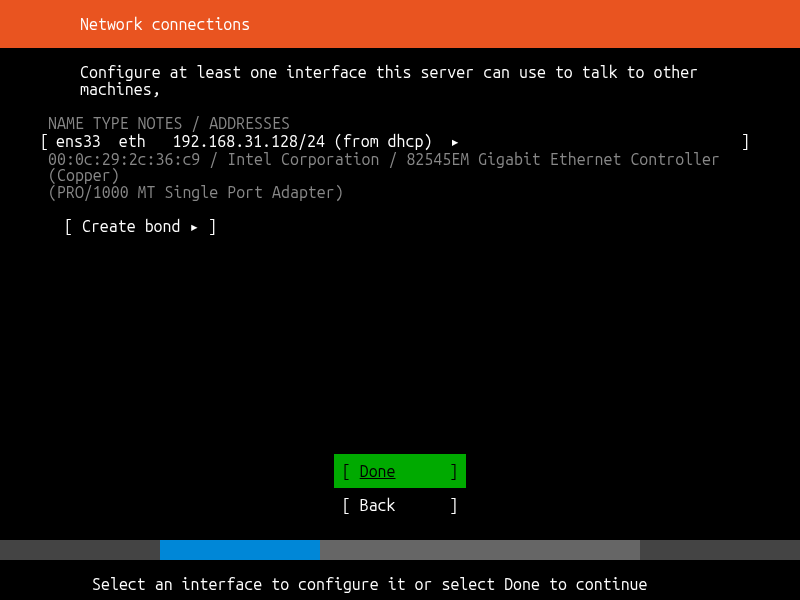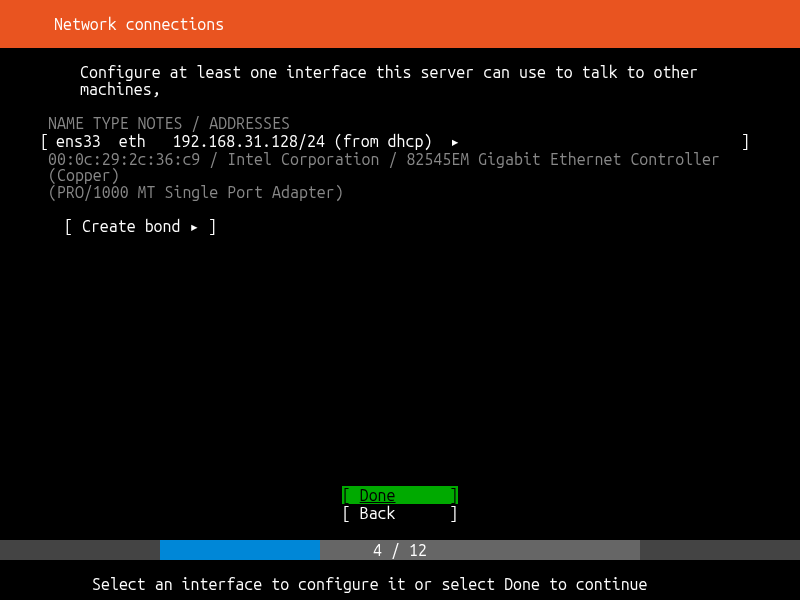--- a/index.html
+++ b/index.html
@@ -15,21 +15,21 @@
       font-size: 16px;
       color: #fff;
       overflow: hidden;
       position: relative;
     }
     .header {
       background: #e95420;
       height: 48px;
       display: flex;
       align-items: center;
-      padding-left: 54px;
+      padding-left: 80px;
       color: #fff;
     }
     .instructions {
       padding: 16px 76px 0 80px;
       color: #fff;
       line-height: 1.05;
     }
     .table-header {
       padding: 16px 48px 0 48px;
       color: #888;
@@ -59,21 +59,21 @@
       position: absolute;
       bottom: 78px;
       left: 0;
       right: 0;
       text-align: center;
     }
     .button-row {
       display: inline-block;
       font-family: inherit;
       font-size: 16px;
-      padding: 0;
+      padding: 8px;
     }
     .done-btn {
       background: #00aa00;
       color: #000;
       display: inline-block;
       min-width: 106px;
       text-align: left;
     }
     .back-btn {
       color: #fff;
@@ -166,16 +166,15 @@
     <span class="button-row done-btn">[ <span class="done-label">Done</span>&nbsp;&nbsp;&nbsp;&nbsp;&nbsp;&nbsp;]</span>
   </div>
   <div>
     <span class="button-row back-btn">[ <span>Back</span>&nbsp;&nbsp;&nbsp;&nbsp;&nbsp;&nbsp;]</span>
   </div>
 </div>
 
 <div class="progress-container">
   <div class="progress-track"></div>
   <div class="progress-fill" style="width:160px"></div>
-  <div class="progress-text">4 / 12</div>
 </div>
 
 <div class="footer-hint">Select an interface to configure it or select Done to continue</div>
 
 </body></html>

